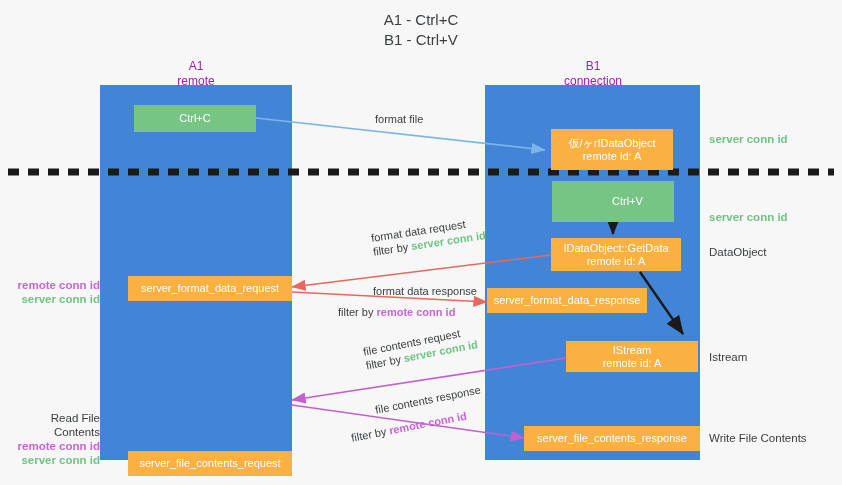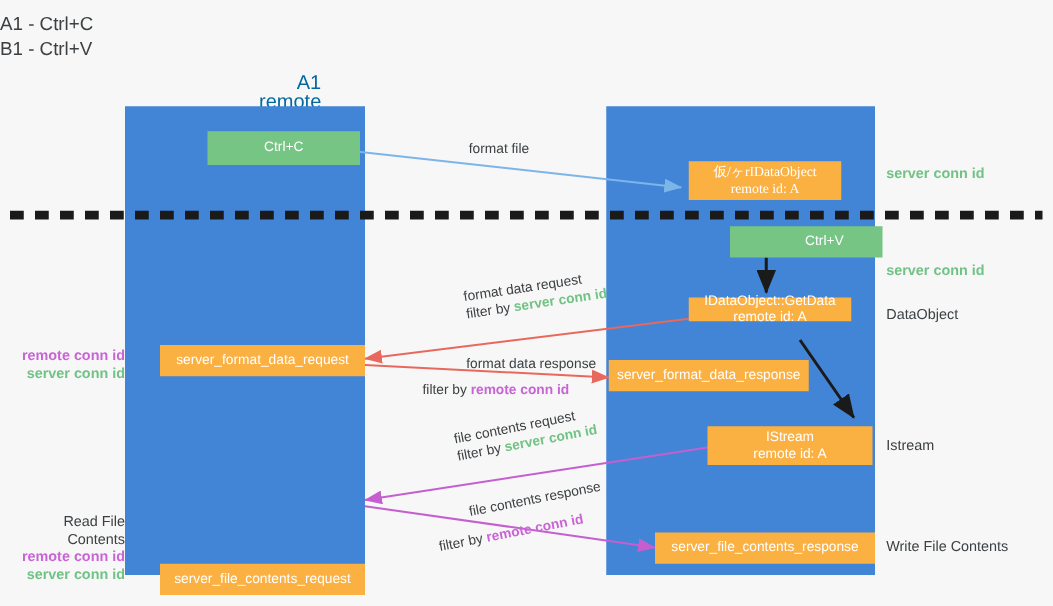--- a/index.html
+++ b/index.html
@@ -19,32 +19,32 @@
     position: absolute;
     inset: 0;
   }
   .abs { position: absolute; }
 
   
   .title {
     top: 10px;
     left: 0;
     width: 842px;
-    text-align: left;
+    text-align: center;
     font-size: 15px;
     line-height: 20px;
     color: #3c4043;
   }
 
   
   .col-header {
-    text-align: right;
-    font-size: 16px;
+    text-align: center;
+    font-size: 12px;
     line-height: 15px;
-    color: #0369a1;
+    color: #a21caf;
   }
   .col-header .ch-title { display: block; }
   .col-header .ch-sub { display: block; }
 
   
   .lane {
     background: #4285d6;
     top: 85px;
     height: 375px;
   }
@@ -57,21 +57,21 @@
     display: flex;
     flex-direction: column;
     align-items: center;
     justify-content: center;
     text-align: center;
     color: #ffffff;
     font-size: 11px;
     line-height: 13px;
     padding: 2px 4px;
   }
-  .node.green { background: #76c584; margin-left: 32px; }
+  .node.green { background: #76c584; }
   .node.orange { background: #fbb košt; }
   .node.orange { background: #fbb042; }
   .node .ln2 { display: block; }
 
   
   .annot {
     font-size: 11.5px;
     line-height: 14px;
   }
   .green-txt { color: #71c285; font-weight: bold; }
@@ -104,20 +104,24 @@
 
   <div class="abs title">
     <div>A1 - Ctrl+C</div>
     <div>B1 - Ctrl+V</div>
   </div>
 
   <div class="abs col-header" style="left:135px; top:59px; width:122px;">
     <span class="ch-title">A1</span>
     <span class="ch-sub">remote</span>
   </div>
+  <div class="abs col-header" style="left:532px; top:59px; width:122px;">
+    <span class="ch-title">B1</span>
+    <span class="ch-sub">connection</span>
+  </div>
 
   <div class="abs lane" id="lane-a1"></div>
   <div class="abs lane" id="lane-b1"></div>
 
   <svg class="overlay">
     <defs>
       <marker id="ah-blue" markerWidth="9" markerHeight="7" refX="8.5" refY="3.5" orient="auto">
         <polygon points="0,0 9,3.5 0,7" fill="#7cb5e8"></polygon>
       </marker>
       <marker id="ah-red" markerWidth="9" markerHeight="7" refX="8.5" refY="3.5" orient="auto">
@@ -153,30 +157,30 @@
   </div>
 
   <div class="abs node orange" style="left:128px; top:276px; width:164px; height:25px;">
     <span>server_format_data_request</span>
   </div>
 
   <div class="abs node orange" style="left:128px; top:412px; width:164px; height:25px;margin-top:39px;">
     <span>server_file_contents_request</span>
   </div>
 
-  <div class="abs node orange" style="left:551px; top:129px; width:122px; height:31px;font-family:Liberation Serif, serif;">
+  <div class="abs node orange" style="left:551px; top:129px; width:122px; height:41px;">
     <span>仮/ヶrIDataObject</span>
     <span class="ln2">remote id: A</span>
   </div>
 
-  <div class="abs node green" style="left:552px; top:181px; width:122px; height:25px;padding-left:33px;">
+  <div class="abs node green" style="left:552px; top:181px; width:122px; height:41px;padding-left:33px;">
     <span>Ctrl+V</span>
   </div>
 
-  <div class="abs node orange" style="left:551px; top:238px; width:130px; height:19px;">
+  <div class="abs node orange" style="left:551px; top:238px; width:130px; height:33px;">
     <span>IDataObject::GetData</span>
     <span class="ln2">remote id: A</span>
   </div>
 
   <div class="abs node orange" style="left:487px; top:288px; width:160px; height:25px;justify-content:center;">
     <span>server_format_data_response</span>
   </div>
 
   <div class="abs node orange" style="left:566px; top:341px; width:132px; height:31px;">
     <span>IStream</span>

